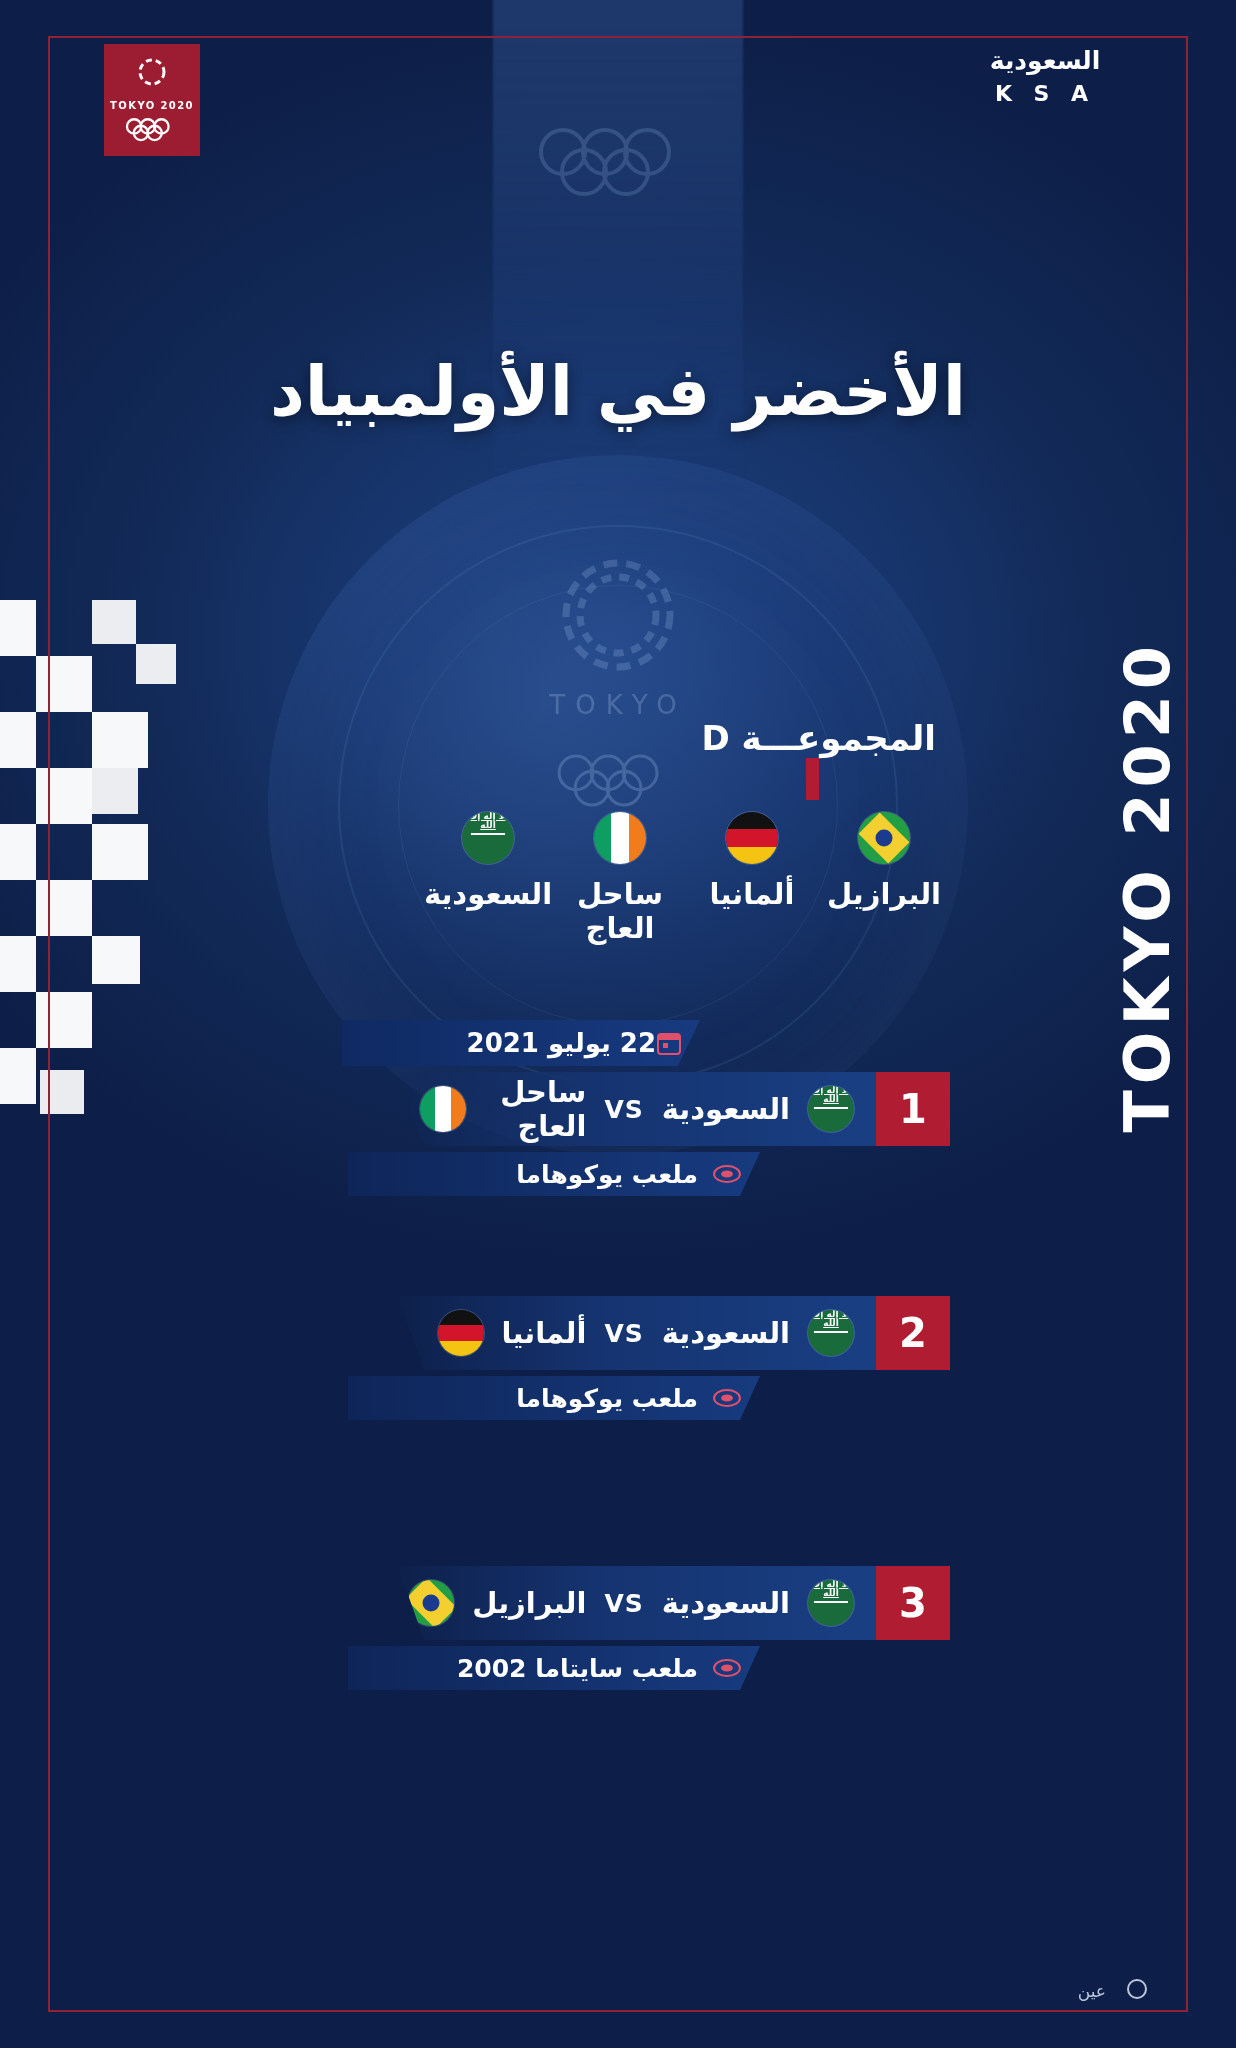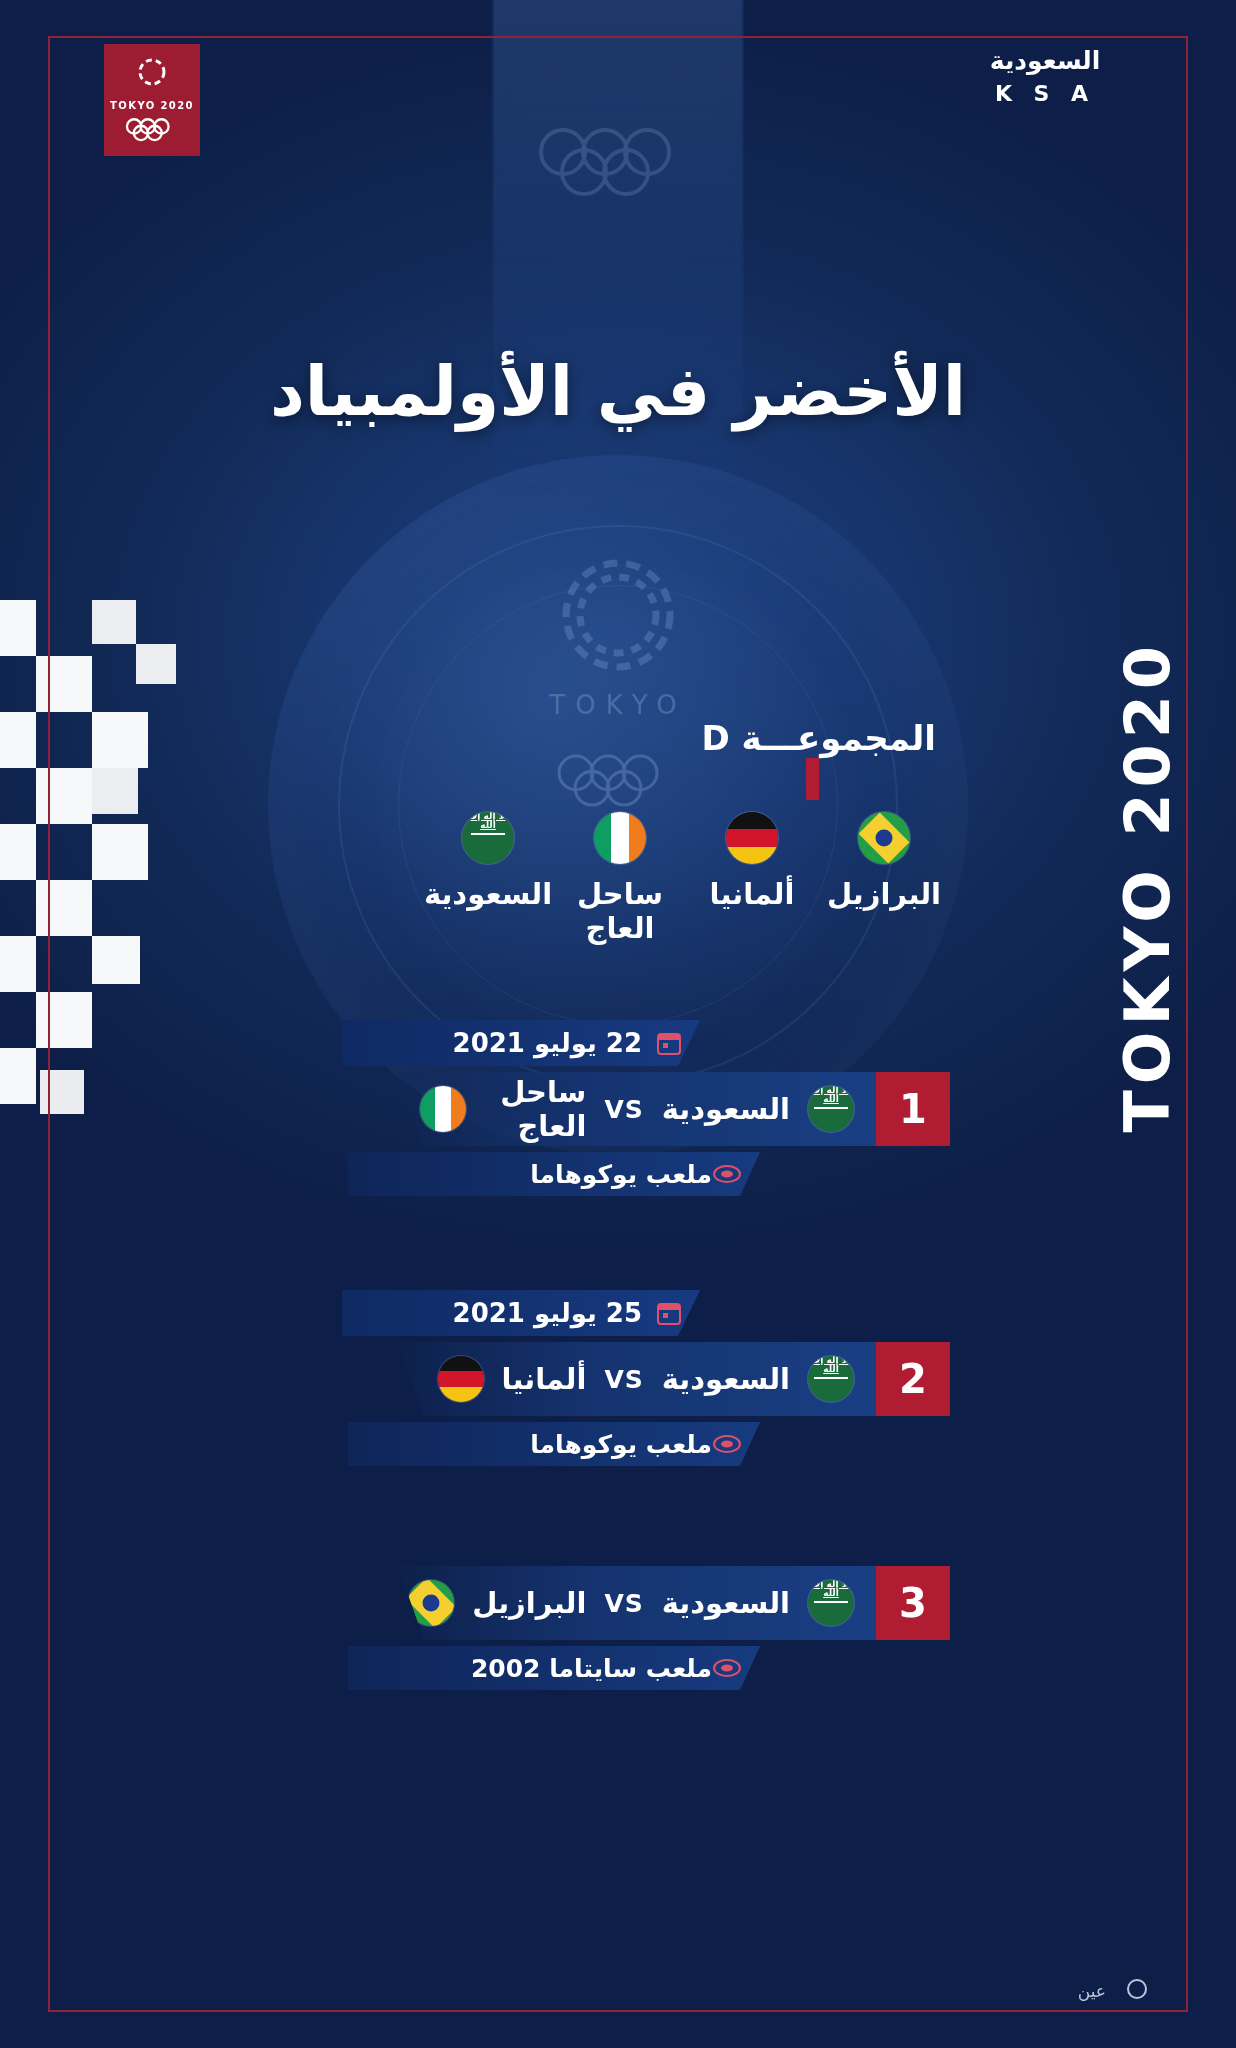--- a/index.html
+++ b/index.html
@@ -276,21 +276,20 @@
   .date-bar {
     position: relative;
     height: 46px;
     width: 300px;
     margin-right: 250px;
     background: linear-gradient(90deg, #0f2a63 0%, #173a80 100%);
     display: flex;
     align-items: center;
     justify-content: flex-start;
     padding: 0 18px 0 40px;
-    gap: 14px;
     clip-path: polygon(0 0, 100% 0, calc(100% - 22px) 100%, 0 100%);
   }
   .date-bar .date-txt { font-size: 26px; font-weight: bold; direction: rtl; }
 
   .vs-bar {
     position: relative;
     height: 74px;
     width: 552px;
     margin-top: 6px;
     background: linear-gradient(90deg, rgba(14,36,84,0.25) 0%, #15336f 35%, #1a4288 100%);
@@ -326,20 +325,21 @@
     position: relative;
     height: 44px;
     width: 360px;
     margin-top: 6px;
     margin-right: 190px;
     background: linear-gradient(90deg, #0e2558 0%, #173b80 100%);
     display: flex;
     align-items: center;
     justify-content: flex-start;
     padding: 0 18px 0 34px;
+    gap: 14px;
     clip-path: polygon(0 0, 100% 0, calc(100% - 20px) 100%, 0 100%);
   }
   .venue-bar .venue-txt { font-size: 25px; font-weight: bold; }
 
   .icon { display:flex; align-items:center; }
 
   
   .wm-bottom {
     position:absolute;
     right: 88px;
@@ -547,30 +547,20 @@
         <svg width="30" height="22" viewBox="0 0 30 22">
           <ellipse cx="15" cy="11" rx="13" ry="8" fill="none" stroke="#e0506a" stroke-width="2"></ellipse>
           <ellipse cx="15" cy="11" rx="6" ry="3.5" fill="#e0506a"></ellipse>
         </svg>
       </span>
       <span class="venue-txt">ملعب يوكوهاما</span>
     </div>
   </div>
 
   <div class="match m2">
-    <div class="date-bar">
-      <span class="icon">
-        <svg width="26" height="26" viewBox="0 0 26 26">
-          <rect x="2" y="4" width="22" height="20" rx="3" fill="none" stroke="#e0506a" stroke-width="2"></rect>
-          <rect x="2" y="4" width="22" height="6" fill="#e0506a"></rect>
-          <rect x="7" y="13" width="5" height="5" fill="#e0506a"></rect>
-        </svg>
-      </span>
-      <span class="date-txt">25 يوليو 2021</span>
-    </div>
 
     <div class="vs-bar">
       <div class="vs-num">2</div>
       <div class="vs-body">
         <span>
           <span class="flag md f-ksa">
               <span>
                 <span class="k-txt" style="display:block">لا إله إلا الله</span>
                 <span class="k-sword" style="display:block"></span>
               </span>

